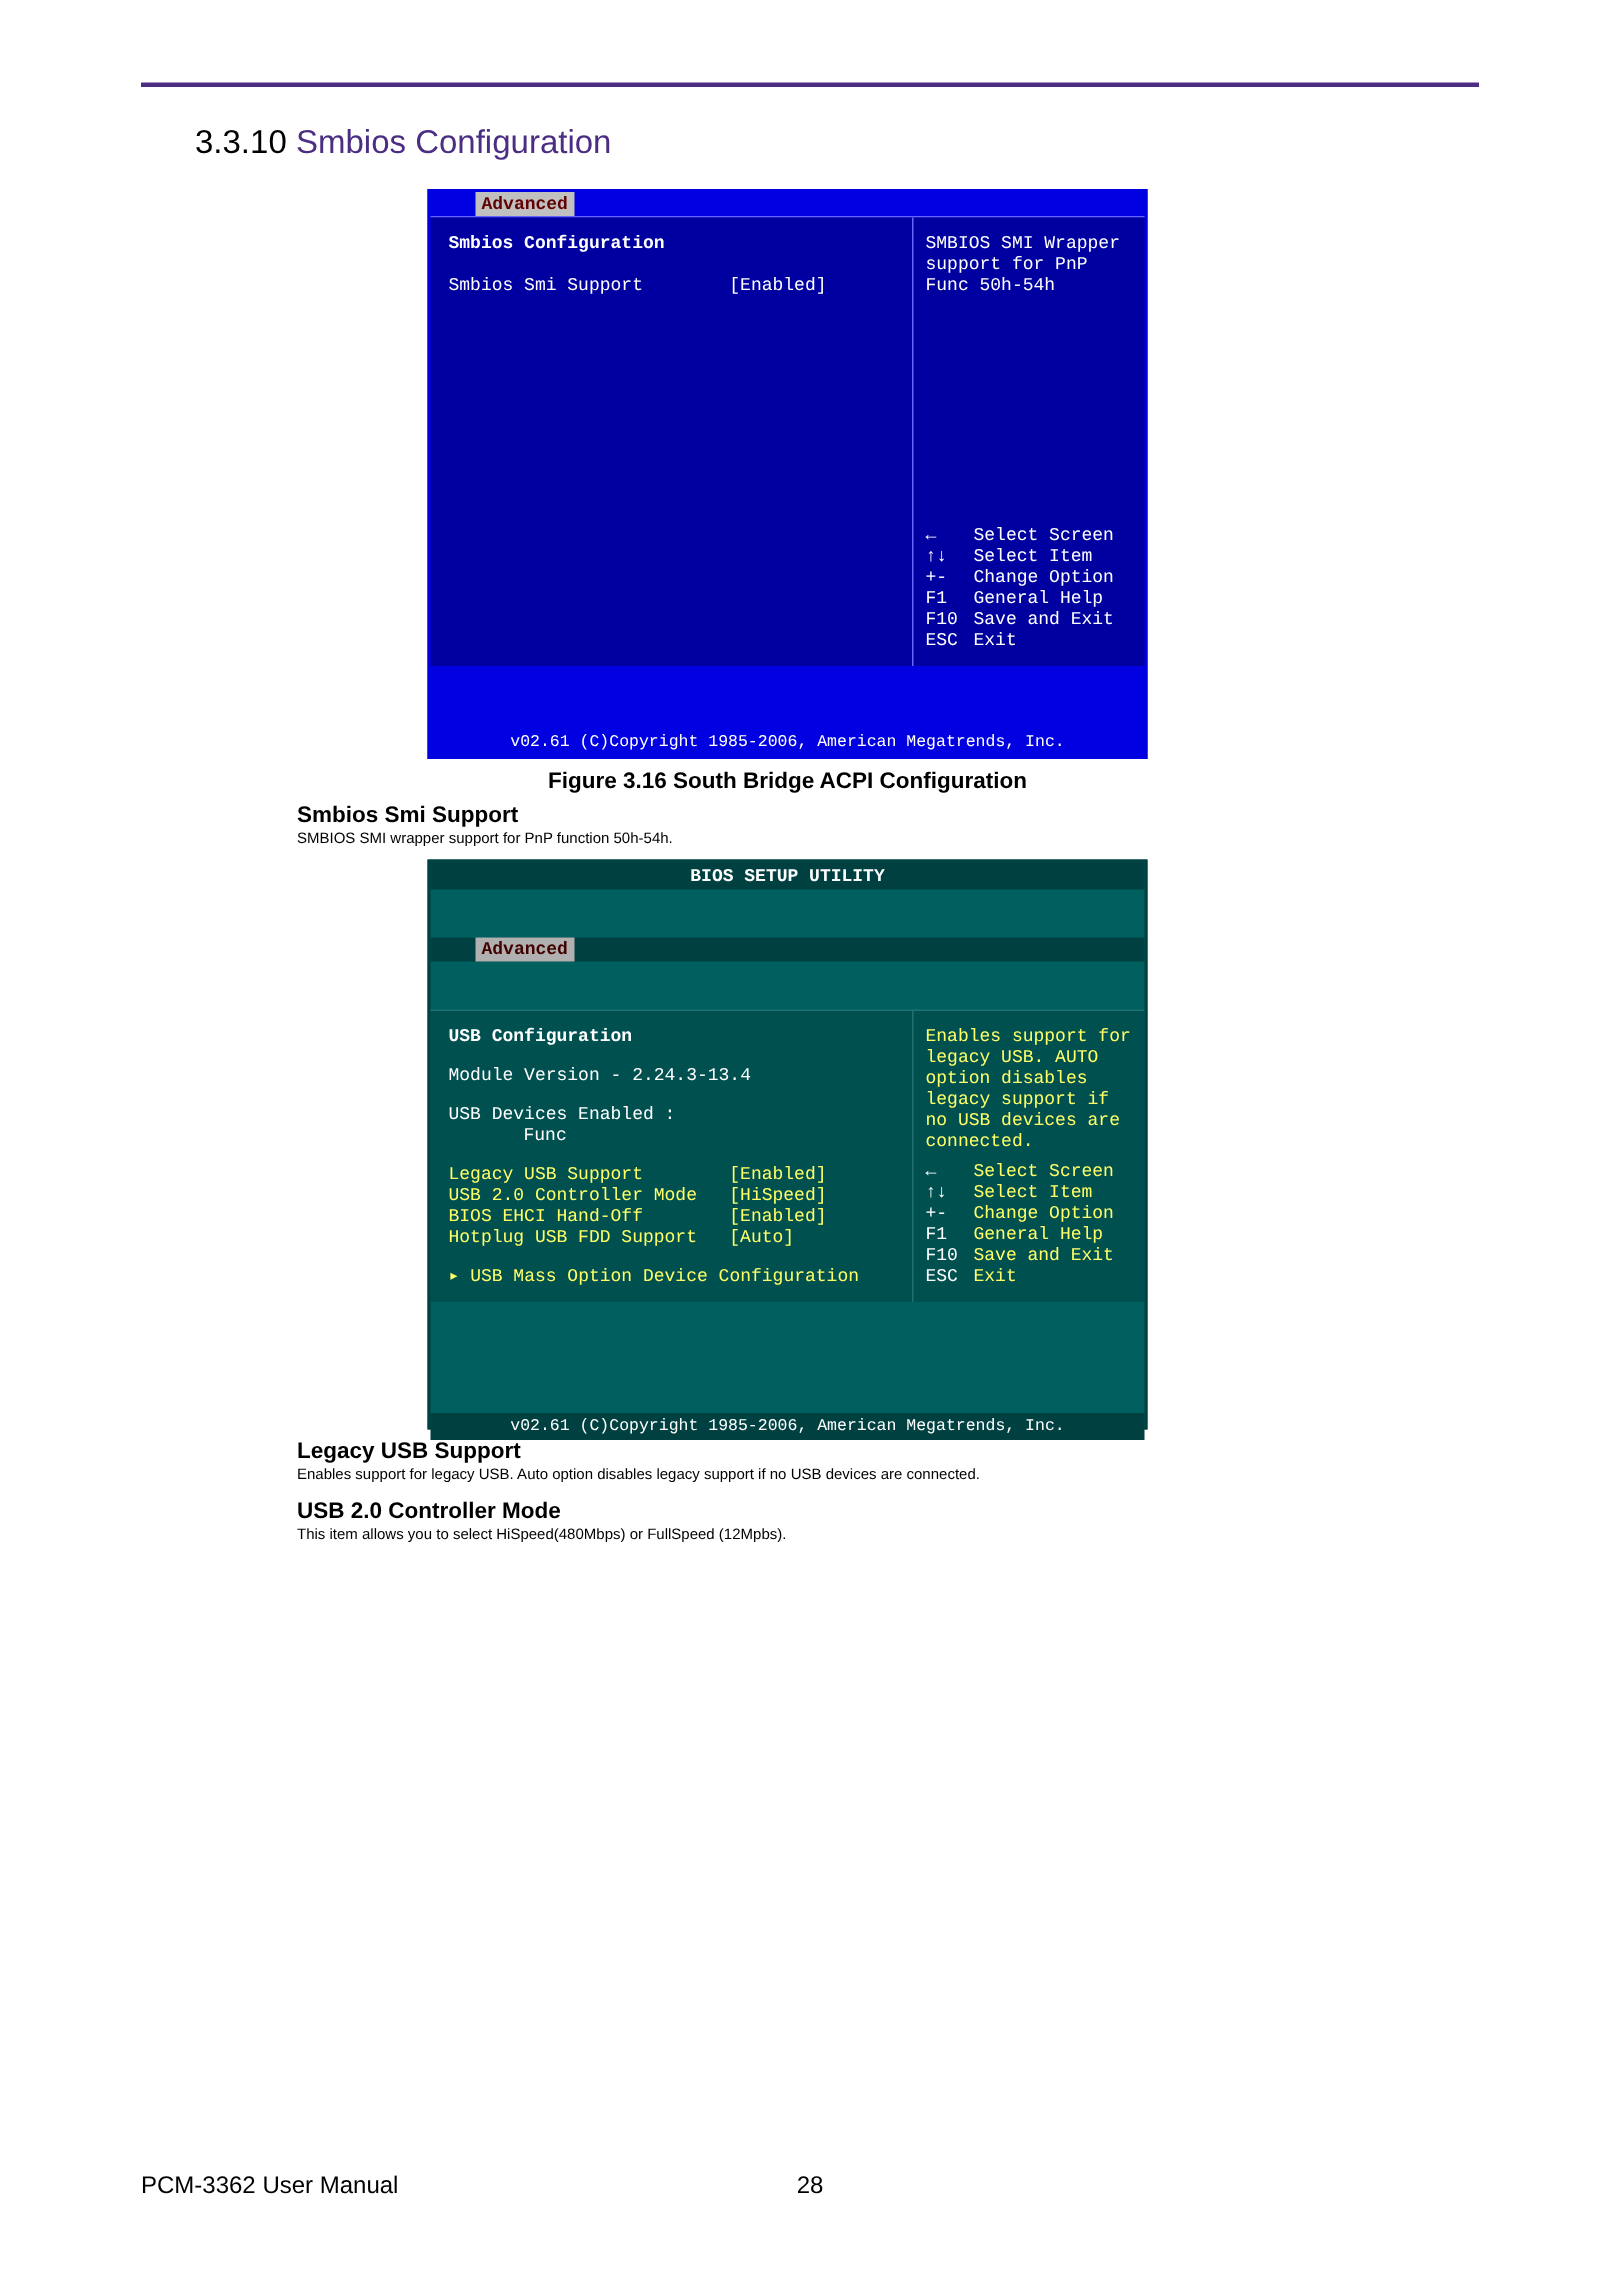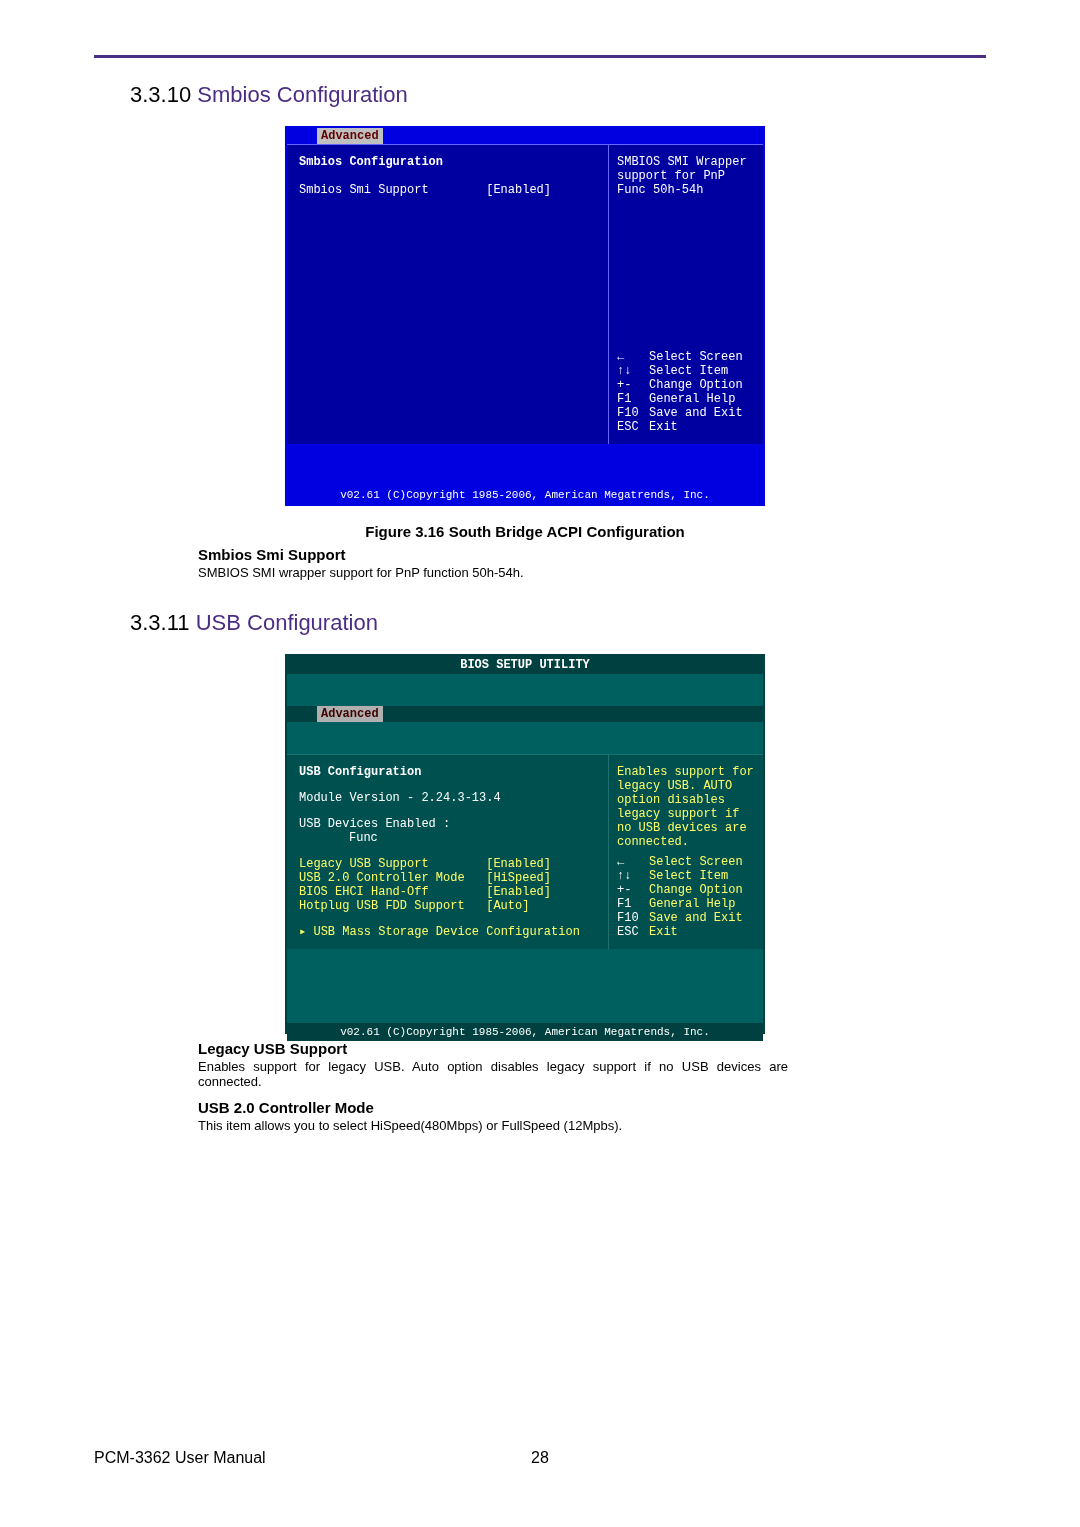--- a/index.html
+++ b/index.html
@@ -101,25 +101,25 @@
   .bios-item-hilite { color: #ffffff; }
   .bios-item-hilite .bios-item-label { color: #fff; }
   .bios-help { color: #fff; }
   .bios-keys { color: #fff; }
   .bios-key-sym { color: #fff; display: inline-block; width: 32px; }
   .bios-green { background: #006060; }
   .fig-caption {
     text-align: center;
     font-weight: bold;
     font-size: 15px;
-    margin-top: 17px;
+    margin-top: 6px;
   }
   .body-block { margin-left: 68px; margin-top: 6px; }
   .body-bold { font-weight: bold; font-size: 15px; }
-  .body-text { font-size: 13px; color: #000; margin-top: 2px; text-align: justify; }
+  .body-text { font-size: 10px; color: #000; margin-top: 2px; text-align: justify; }
   .footer {
     position: absolute;
     left: 94px;
     bottom: 60px;
     width: 892px;
     font-size: 16px;
   }
   .footer-left { display: inline-block; }
   .footer-center { position: absolute; left: 50%; transform: translateX(-50%); }
   .yellow { color: #ffff66; }
@@ -166,25 +166,20 @@
       <div class="bios-footer">v02.61 (C)Copyright 1985-2006, American Megatrends, Inc.</div>
     </div>
     <div class="fig-caption">Figure 3.16 South Bridge ACPI Configuration</div>
   </div>
 
   <div class="body-block">
     <div class="body-bold">Smbios Smi Support</div>
     <div class="body-text">SMBIOS SMI wrapper support for PnP function 50h-54h.</div>
   </div>
 
-  <div class="section-heading" style="margin-top:30px;">
-    <span class="section-num">3.3.11</span>
-    <span> </span>
-    <span class="section-title">USB Configuration</span>
-  </div>
 
   <div class="bios-wrap">
     <div class="bios-frame bios-green" style="border-color:#004040;gap:32px;">
       <div class="bios-titlebar" style="background:#004040;">BIOS SETUP UTILITY</div>
       <div class="bios-tabrow" style="background:#004040;">
         <span class="bios-tab" style="background:#b0b0b0;color:#400000;">Advanced</span>
       </div>
       <div class="bios-body" style="border-top-color:#207070;">
         <div class="bios-left" style="background:#005050;">
           <div class="bios-line" style="color:#ffffff;font-weight:bold;">USB Configuration</div>
@@ -204,21 +199,21 @@
           </div>
           <div class="bios-line yellow">
             <span class="bios-item-label yellow">BIOS EHCI Hand-Off</span>
             <span>[Enabled]</span>
           </div>
           <div class="bios-line yellow">
             <span class="bios-item-label yellow">Hotplug USB FDD Support</span>
             <span>[Auto]</span>
           </div>
           <div style="height:12px;"></div>
-          <div class="bios-line yellow">▸ USB Mass Storage Device Configuration</div>
+          <div class="bios-line yellow">▸ USB Mass Option Device Configuration</div>
         </div>
         <div class="bios-right" style="background:#005050;border-left-color:#207070;">
           <div class="bios-help yellow">Enables support for legacy USB. AUTO option disables legacy support if no USB devices are connected.</div>
           <div class="bios-keys yellow">
             <div class="bios-line"><span class="bios-key-sym">←</span><span>Select Screen</span></div>
             <div class="bios-line"><span class="bios-key-sym">↑↓</span><span>Select Item</span></div>
             <div class="bios-line"><span class="bios-key-sym">+-</span><span>Change Option</span></div>
             <div class="bios-line"><span class="bios-key-sym">F1</span><span>General Help</span></div>
             <div class="bios-line"><span class="bios-key-sym">F10</span><span>Save and Exit</span></div>
             <div class="bios-line"><span class="bios-key-sym">ESC</span><span>Exit</span></div>

